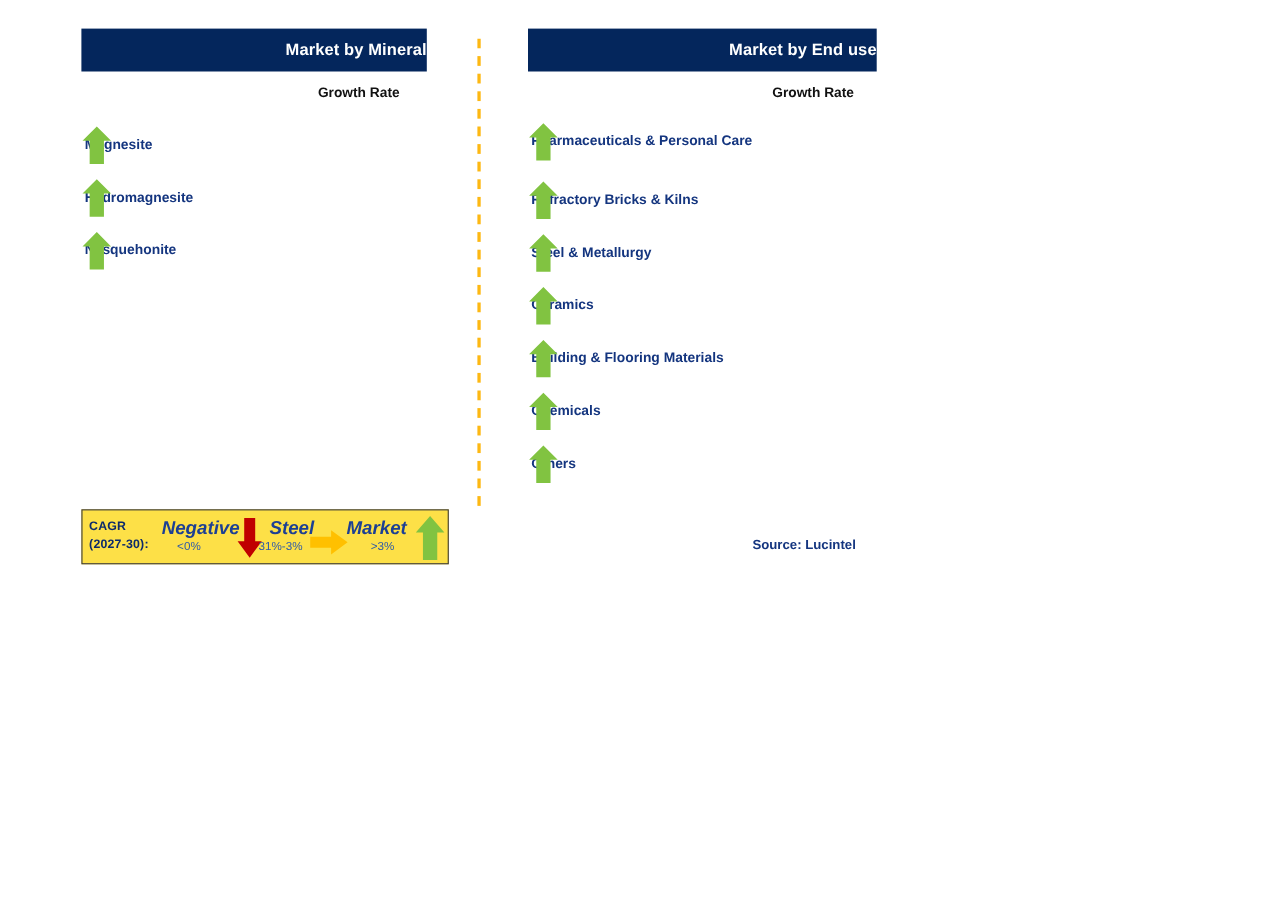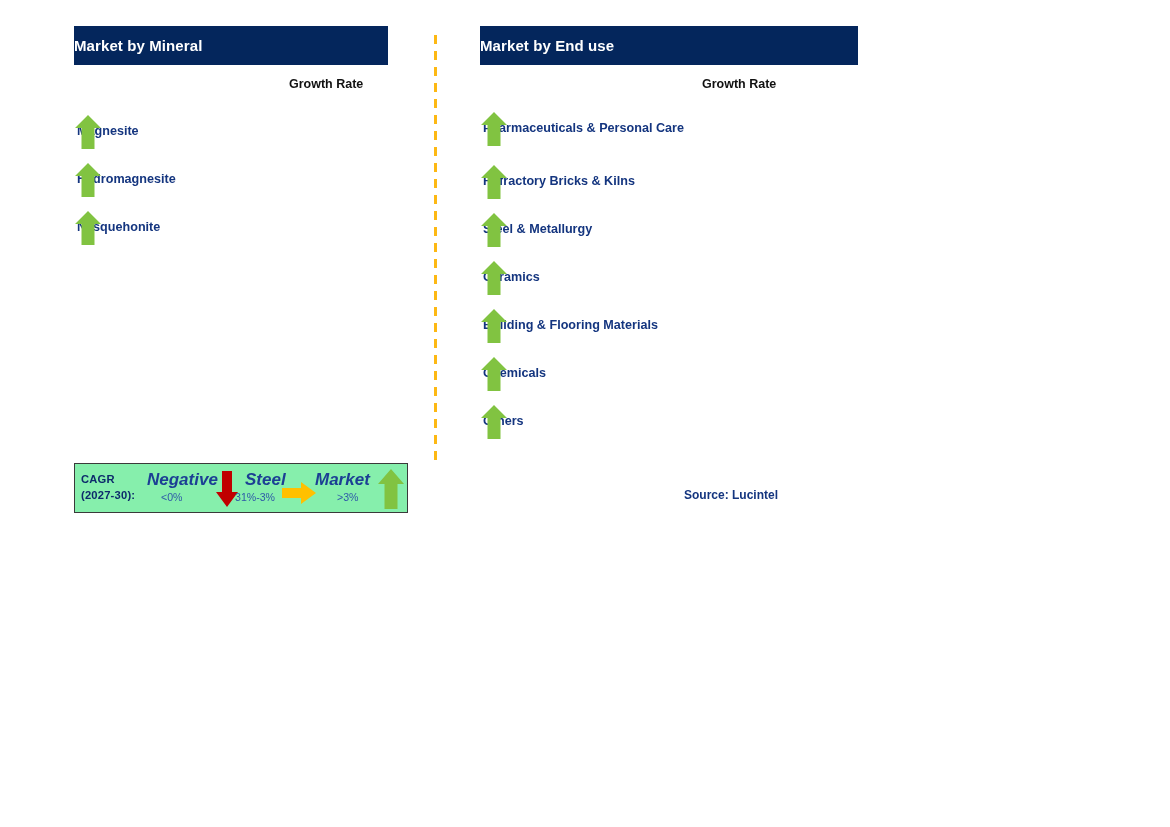--- a/index.html
+++ b/index.html
@@ -18,28 +18,28 @@
   .canvas {
     position: absolute;
     left: 0; top: 0;
     width: 1170px;
     height: 827px;
   }
 
   
   .panel { position: absolute; }
   #panel-mineral { left: 74px; top: 26px; width: 314px; }
-  #panel-enduse  { left: 480px; top: 26px; width: 378px; }
+  #panel-enduse  { left: 480px; top: 26px; width: 317px; }
 
   .panel-header {
     background: #04265c;
     color: #ffffff;
     font-size: 15px;
     font-weight: bold;
-    text-align: left;
+    text-align: right;
     line-height: 39px;
     height: 39px;
     letter-spacing: 0.1px;
   }
 
   .growth-rate-label {
     position: absolute;
     font-size: 12.5px;
     font-weight: bold;
     color: #111111;
@@ -101,21 +101,21 @@
   }
 
   
   #legend {
     position: absolute;
     left: 74px;
     top: 463px;
     width: 334px;
     height: 50px;
     border: 1.4px solid #3a3a3a;
-    background: #86efac;
+    background: #fde047;
     box-sizing: border-box;
   }
   .legend-inner {
     position: relative;
     width: 100%;
     height: 100%;
   }
   .legend-cagr {
     position: absolute;
     left: 6px;

